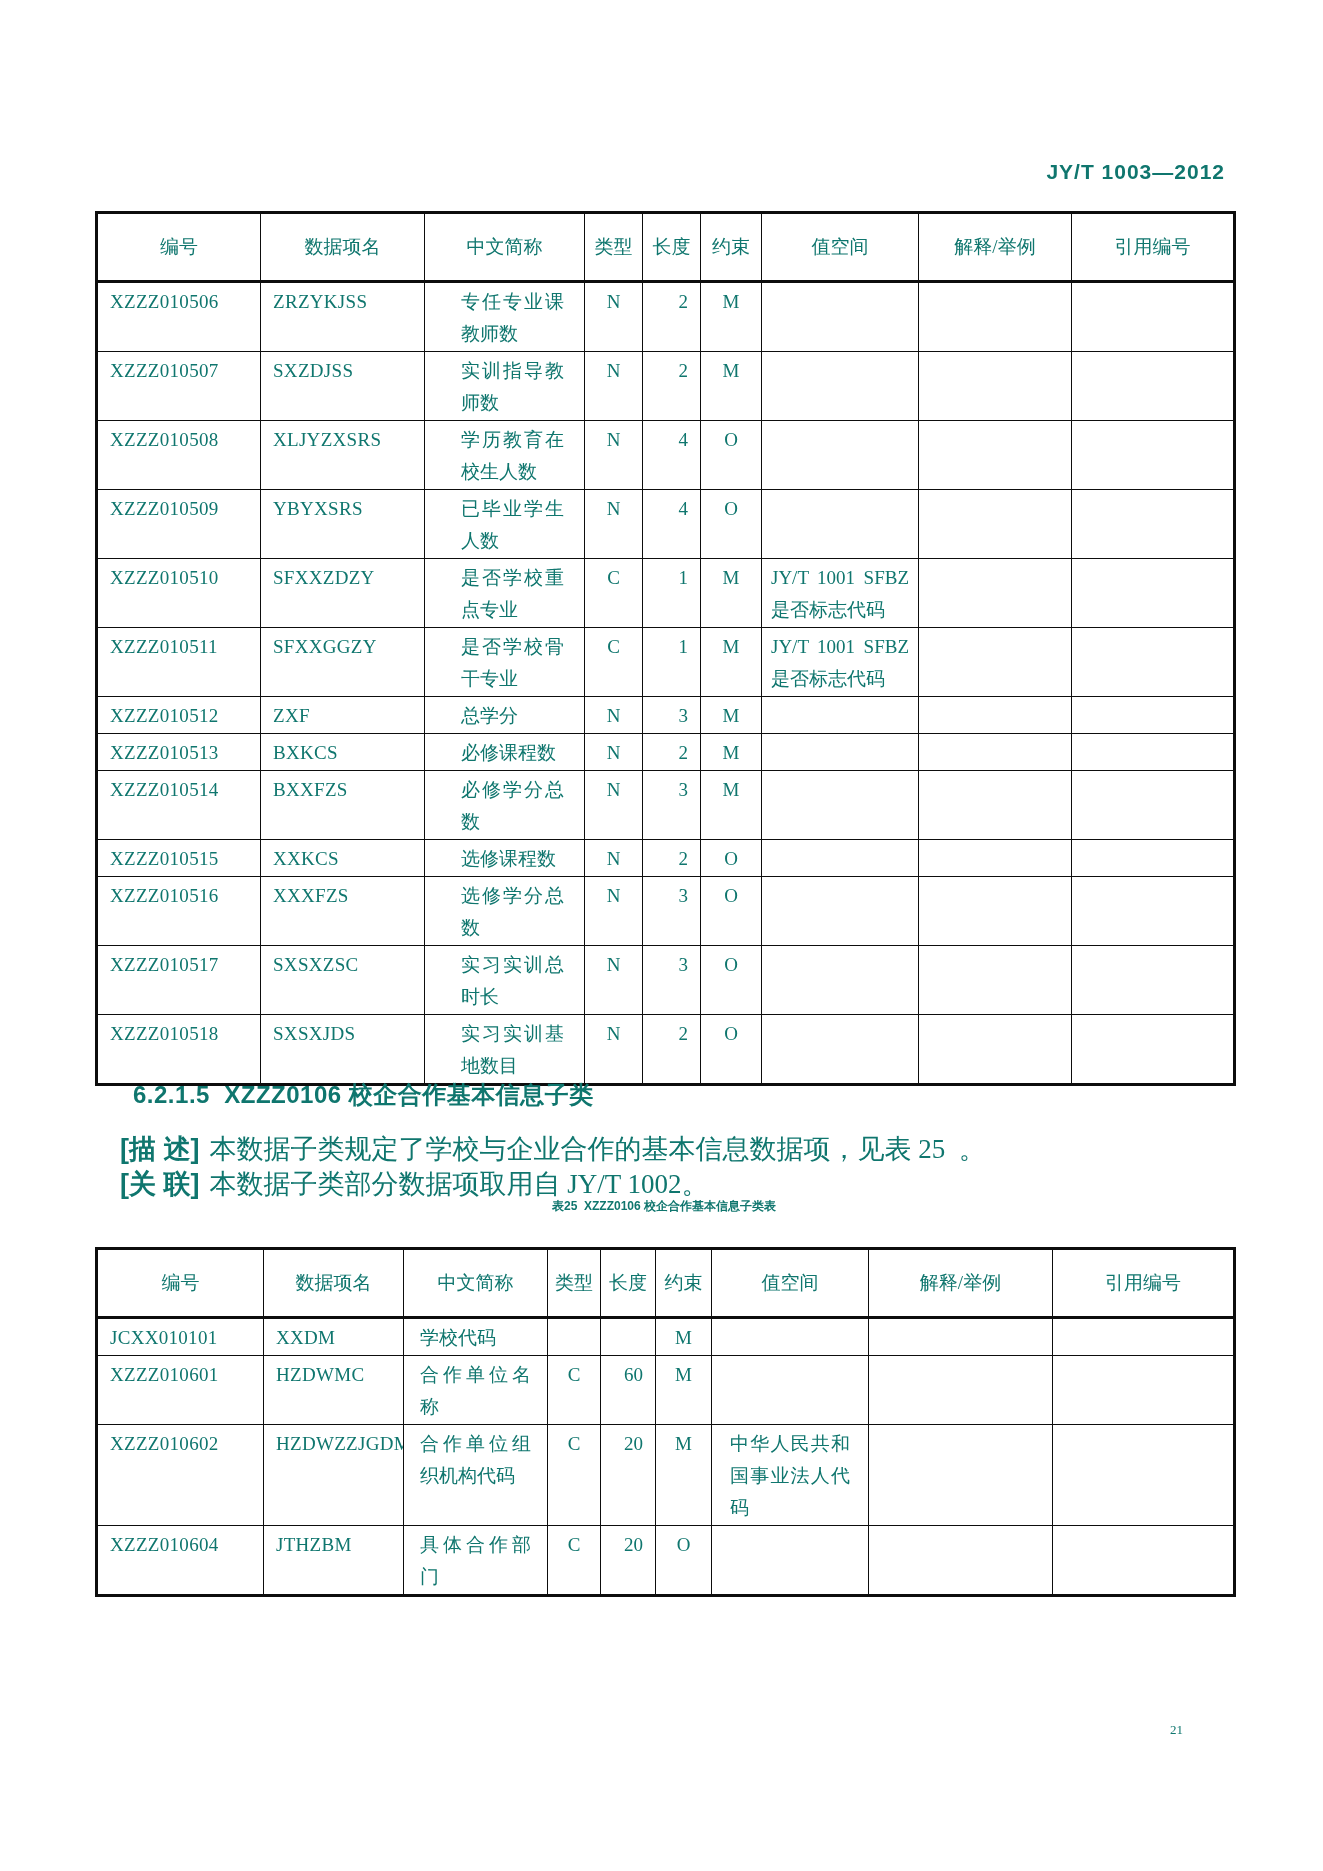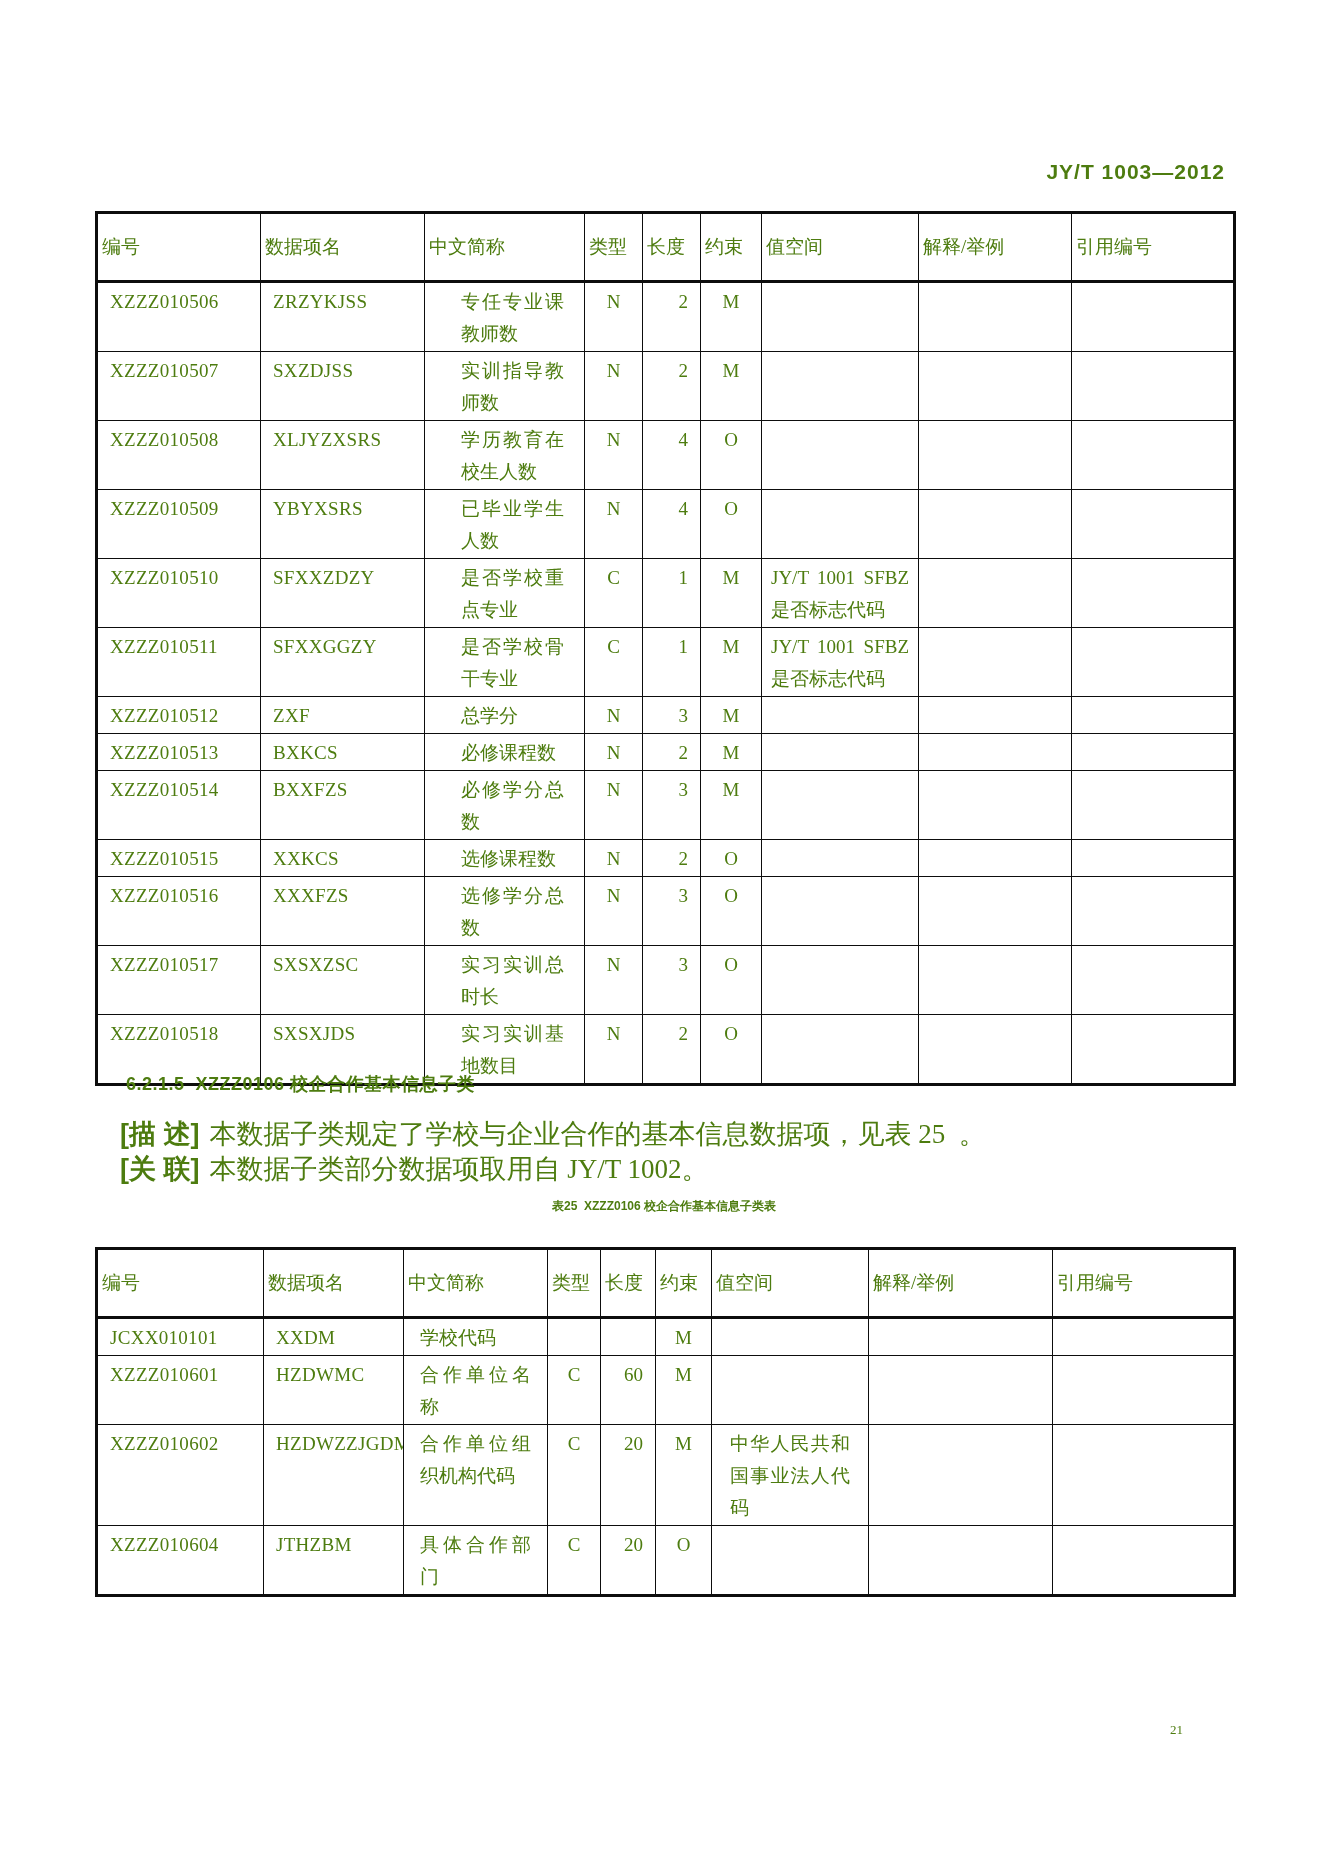--- a/index.html
+++ b/index.html
@@ -1,20 +1,20 @@
 <!DOCTYPE html>
 <html><head>
 <meta charset="utf-8">
 <style>
   html,body{margin:0;padding:0;background:#ffffff;}
   .page{
     position:relative;
     width:1323px;height:1871px;
     background:#ffffff;
-    color:#4d7c0f;
+    color:#0f766e;
     font-family:"Liberation Serif","DejaVu Serif",serif;
     overflow:hidden;
   }
   .doc-header{
     position:absolute;top:160px;right:98px;
     font-family:"Liberation Sans","DejaVu Sans",sans-serif;
     font-weight:bold;font-size:21px;letter-spacing:1px;
     white-space:pre-wrap;
   }
   .tbl-wrap{position:absolute;left:95px;width:1138px;}
@@ -27,21 +27,21 @@
   table.dtable th,table.dtable td{
     border:1.5px solid #0d0d0d;
     font-size:19px;
     overflow:hidden;
   }
   table.dtable thead th{
     border-bottom:3.5px solid #0d0d0d;
     font-weight:normal;
     height:66px;
     line-height:36px;
-    text-align:left;
+    text-align:center;
     vertical-align:middle;
     padding:0 4px;
   }
   table.dtable td{
     vertical-align:top;
     padding:3px 12px 1px 12px;
     line-height:32px;
   }
   
   #table1 col.g0{width:164px}#table1 col.g1{width:164px}#table1 col.g2{width:160px}
@@ -57,23 +57,23 @@
   #table1 td.c2{padding-left:36px;padding-right:20px;}
   #table2 td.c2{padding-left:16px;padding-right:16px;}
   #table1 td.c6{padding-left:9px;padding-right:9px;}
   #table2 td.c6{padding-left:18px;padding-right:18px;}
   td.c3,td.c5{text-align:center;}
   td.c4{text-align:right;padding-right:15px;}
   td.c8{padding-left:14px;padding-right:14px;}
 
   .section{position:absolute;left:120px;top:1066px;width:1090px;}
   .section h3{
-    margin:6px;
+    margin:13px;
     font-family:"Liberation Sans","DejaVu Sans",sans-serif;
-    font-weight:bold;font-size:18px;
+    font-weight:bold;font-size:24px;
     white-space:pre-wrap;
     letter-spacing:.5px;
   }
   .section p{
     margin:0;
     font-size:27px;line-height:35px;
     white-space:pre-wrap;
   }
   .section p.first{margin-top:21px;}
   .para-label{

